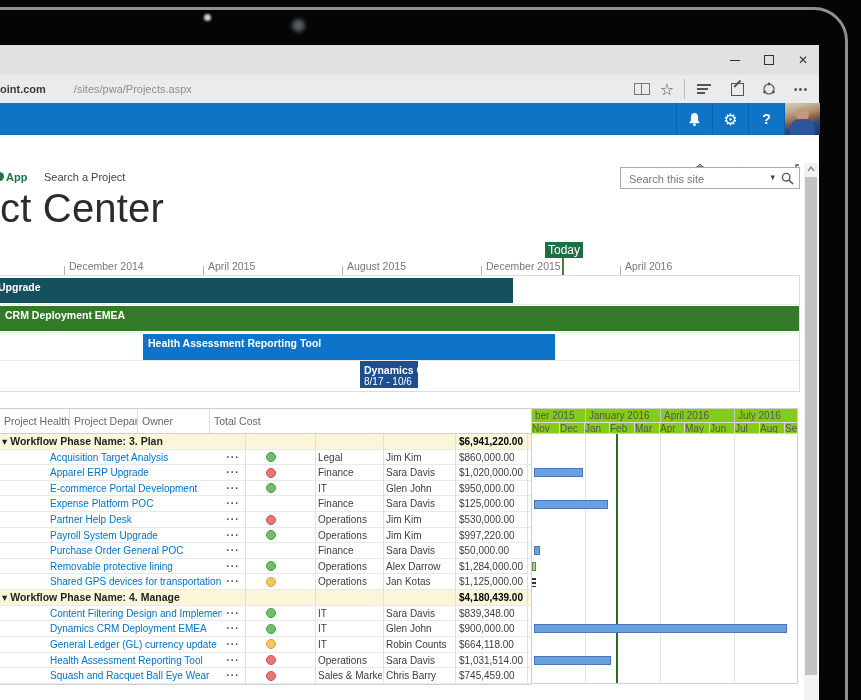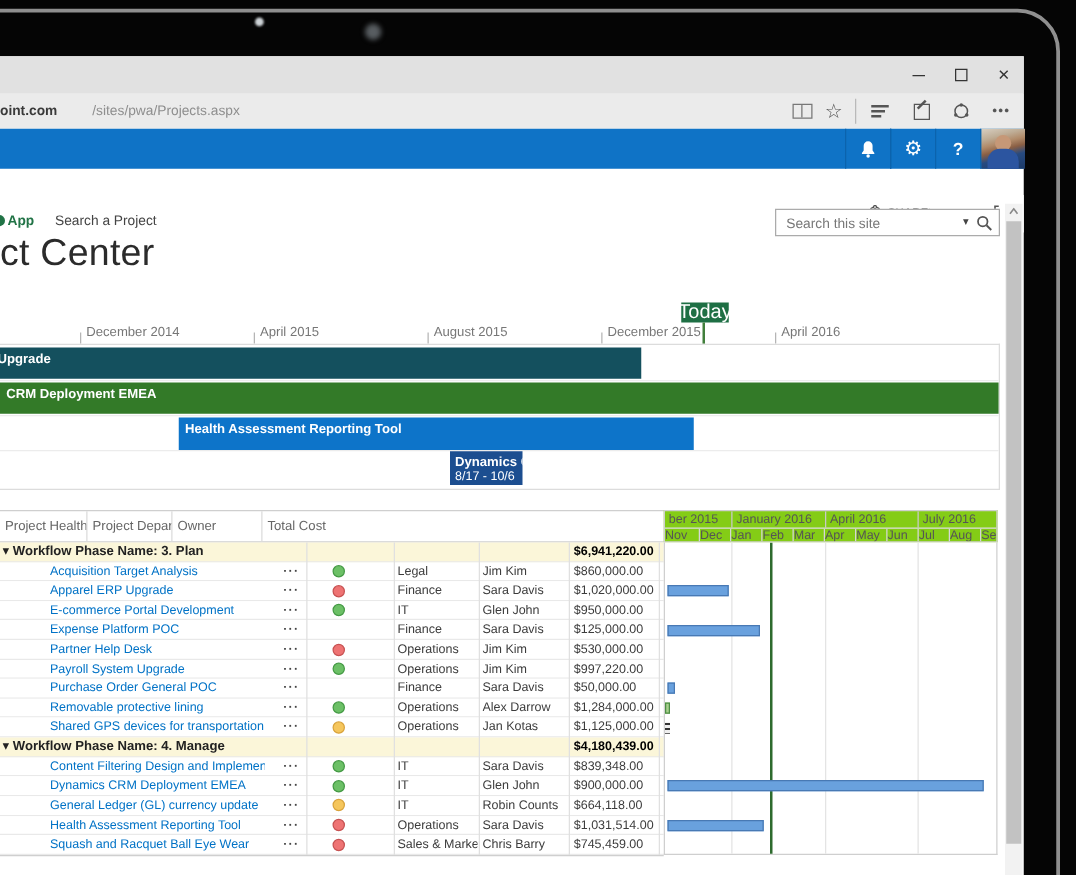--- a/index.html
+++ b/index.html
@@ -38,44 +38,44 @@
   
   .ribbon{position:absolute;left:0;top:90px;width:819px;height:30px;background:#fff;margin-top:21px;}
   .ribbon-item{position:absolute;top:8px;display:flex;align-items:center;gap:4px;font-size:9px;color:#4e4e4e;letter-spacing:.4px;cursor:pointer;}
   
   .nav-item{position:absolute;top:126px;font-size:11px;cursor:pointer;white-space:nowrap;}
   .greenblob{position:absolute;left:-5px;top:127px;width:9px;height:9px;border-radius:50%;background:#217346;}
   .searchbox{position:absolute;left:620px;top:122px;width:180px;height:22px;border:1px solid #ababab;background:#fff;box-sizing:border-box;}
   .searchbox input{position:absolute;left:6px;top:2px;width:130px;height:16px;border:none;outline:none;font-size:11px;color:#555;background:transparent;font-family:inherit;}
   .searchbox input::placeholder{color:#777;}
   .sb-caret{position:absolute;right:24px;top:4px;font-size:9px;color:#444;cursor:pointer;}
-  .pagetitle{position:absolute;left:0;top:141px;font-size:30px;font-weight:300;color:#2b2b2b;letter-spacing:.2px;}
+  .pagetitle{position:absolute;left:0;top:141px;font-size:40px;font-weight:300;color:#2b2b2b;letter-spacing:.2px;}
   
   .scrollbar{position:absolute;left:804px;top:118px;width:14px;height:537px;background:#f2f2f2;}
   .sb-up{position:absolute;left:3px;top:3px;font-size:8px;color:#888;cursor:pointer;}
   .sb-thumb{position:absolute;left:1px;top:14px;width:12px;height:498px;background:#c2c2c2;cursor:pointer;}
   
   .tl-scale-label{position:absolute;top:215px;font-size:10.5px;color:#777;white-space:nowrap;}
   .tl-tick{position:absolute;top:221px;width:1px;height:9px;background:#b5b5b5;}
   .tl-panel{position:absolute;left:0;top:230px;width:799px;height:115px;background:#fff;border-top:1px solid #dcdcdc;border-bottom:1px solid #dcdcdc;border-right:1px solid #dcdcdc;overflow:hidden;}
   .tl-rowline{position:absolute;left:0;width:100%;height:1px;background:#ececec;}
   .tl-bar{position:absolute;color:#fff;overflow:hidden;cursor:pointer;}
   .tl-bar .nm{position:relative;font-size:10.5px;font-weight:bold;display:block;margin-top:3px;white-space:nowrap;}
   .tl-bar .dt{position:relative;font-size:10px;display:block;white-space:nowrap;}
-  .today-flag{position:absolute;left:545px;top:197px;width:38px;height:16px;background:#1e6f44;color:#fff;font-size:16px;display:flex;align-items:center;justify-content:center;cursor:default;}
+  .today-flag{position:absolute;left:545px;top:197px;width:38px;height:16px;background:#1e6f44;color:#fff;font-size:12px;display:flex;align-items:center;justify-content:center;cursor:default;}
   .today-line-top{position:absolute;left:562px;top:213px;width:2px;height:132px;background:#417f3b;}
   
   .grid-header{position:absolute;left:0;top:363px;width:531px;height:26px;border-top:1px solid #cfcfcf;border-bottom:1px solid #cfcfcf;background:#fff;display:flex;box-sizing:border-box;}
   .gh-cell{font-size:10.5px;color:#666;line-height:24px;padding-left:4px;border-right:1px solid #dcdcdc;box-sizing:border-box;white-space:nowrap;overflow:hidden;cursor:pointer;}
   .grid-body{position:absolute;left:0;top:389px;width:531px;height:250px;border-bottom:1px solid #cfcfcf;}
   .grow{position:relative;width:531px;height:15.62px;border-bottom:1px solid #e9e9e9;box-sizing:border-box;background:#fff;}
   .grow.group{background:#fbf6d9;}
   .gcell{position:absolute;top:0;height:15.62px;font-size:10px;line-height:15px;white-space:nowrap;overflow:hidden;color:#3c3c3c;}
   .plink{color:#0072c6;cursor:pointer;}
-  .gname{left:40px;width:172px;}
+  .gname{left:50px;width:172px;}
   .ggroupname{left:2px;width:240px;font-weight:bold;color:#222;font-size:10.5px;}
   .gell{left:222px;width:22px;color:#444;font-weight:bold;letter-spacing:1px;cursor:pointer;text-align:center;}
   .ghealth{left:245px;width:70px;}
   .gdept{left:318px;width:64px;}
   .gowner{left:386px;width:68px;}
   .gcost{left:459px;width:71px;}
   .gcost.total{font-weight:bold;color:#000;}
   .hdot{position:absolute;left:21px;top:2.5px;width:10px;height:10px;border-radius:50%;box-sizing:border-box;}
   .hdot.green{background:#6cc066;border:1px solid #459a45;}
   .hdot.red{background:#ee7373;border:1px solid #c75252;}

